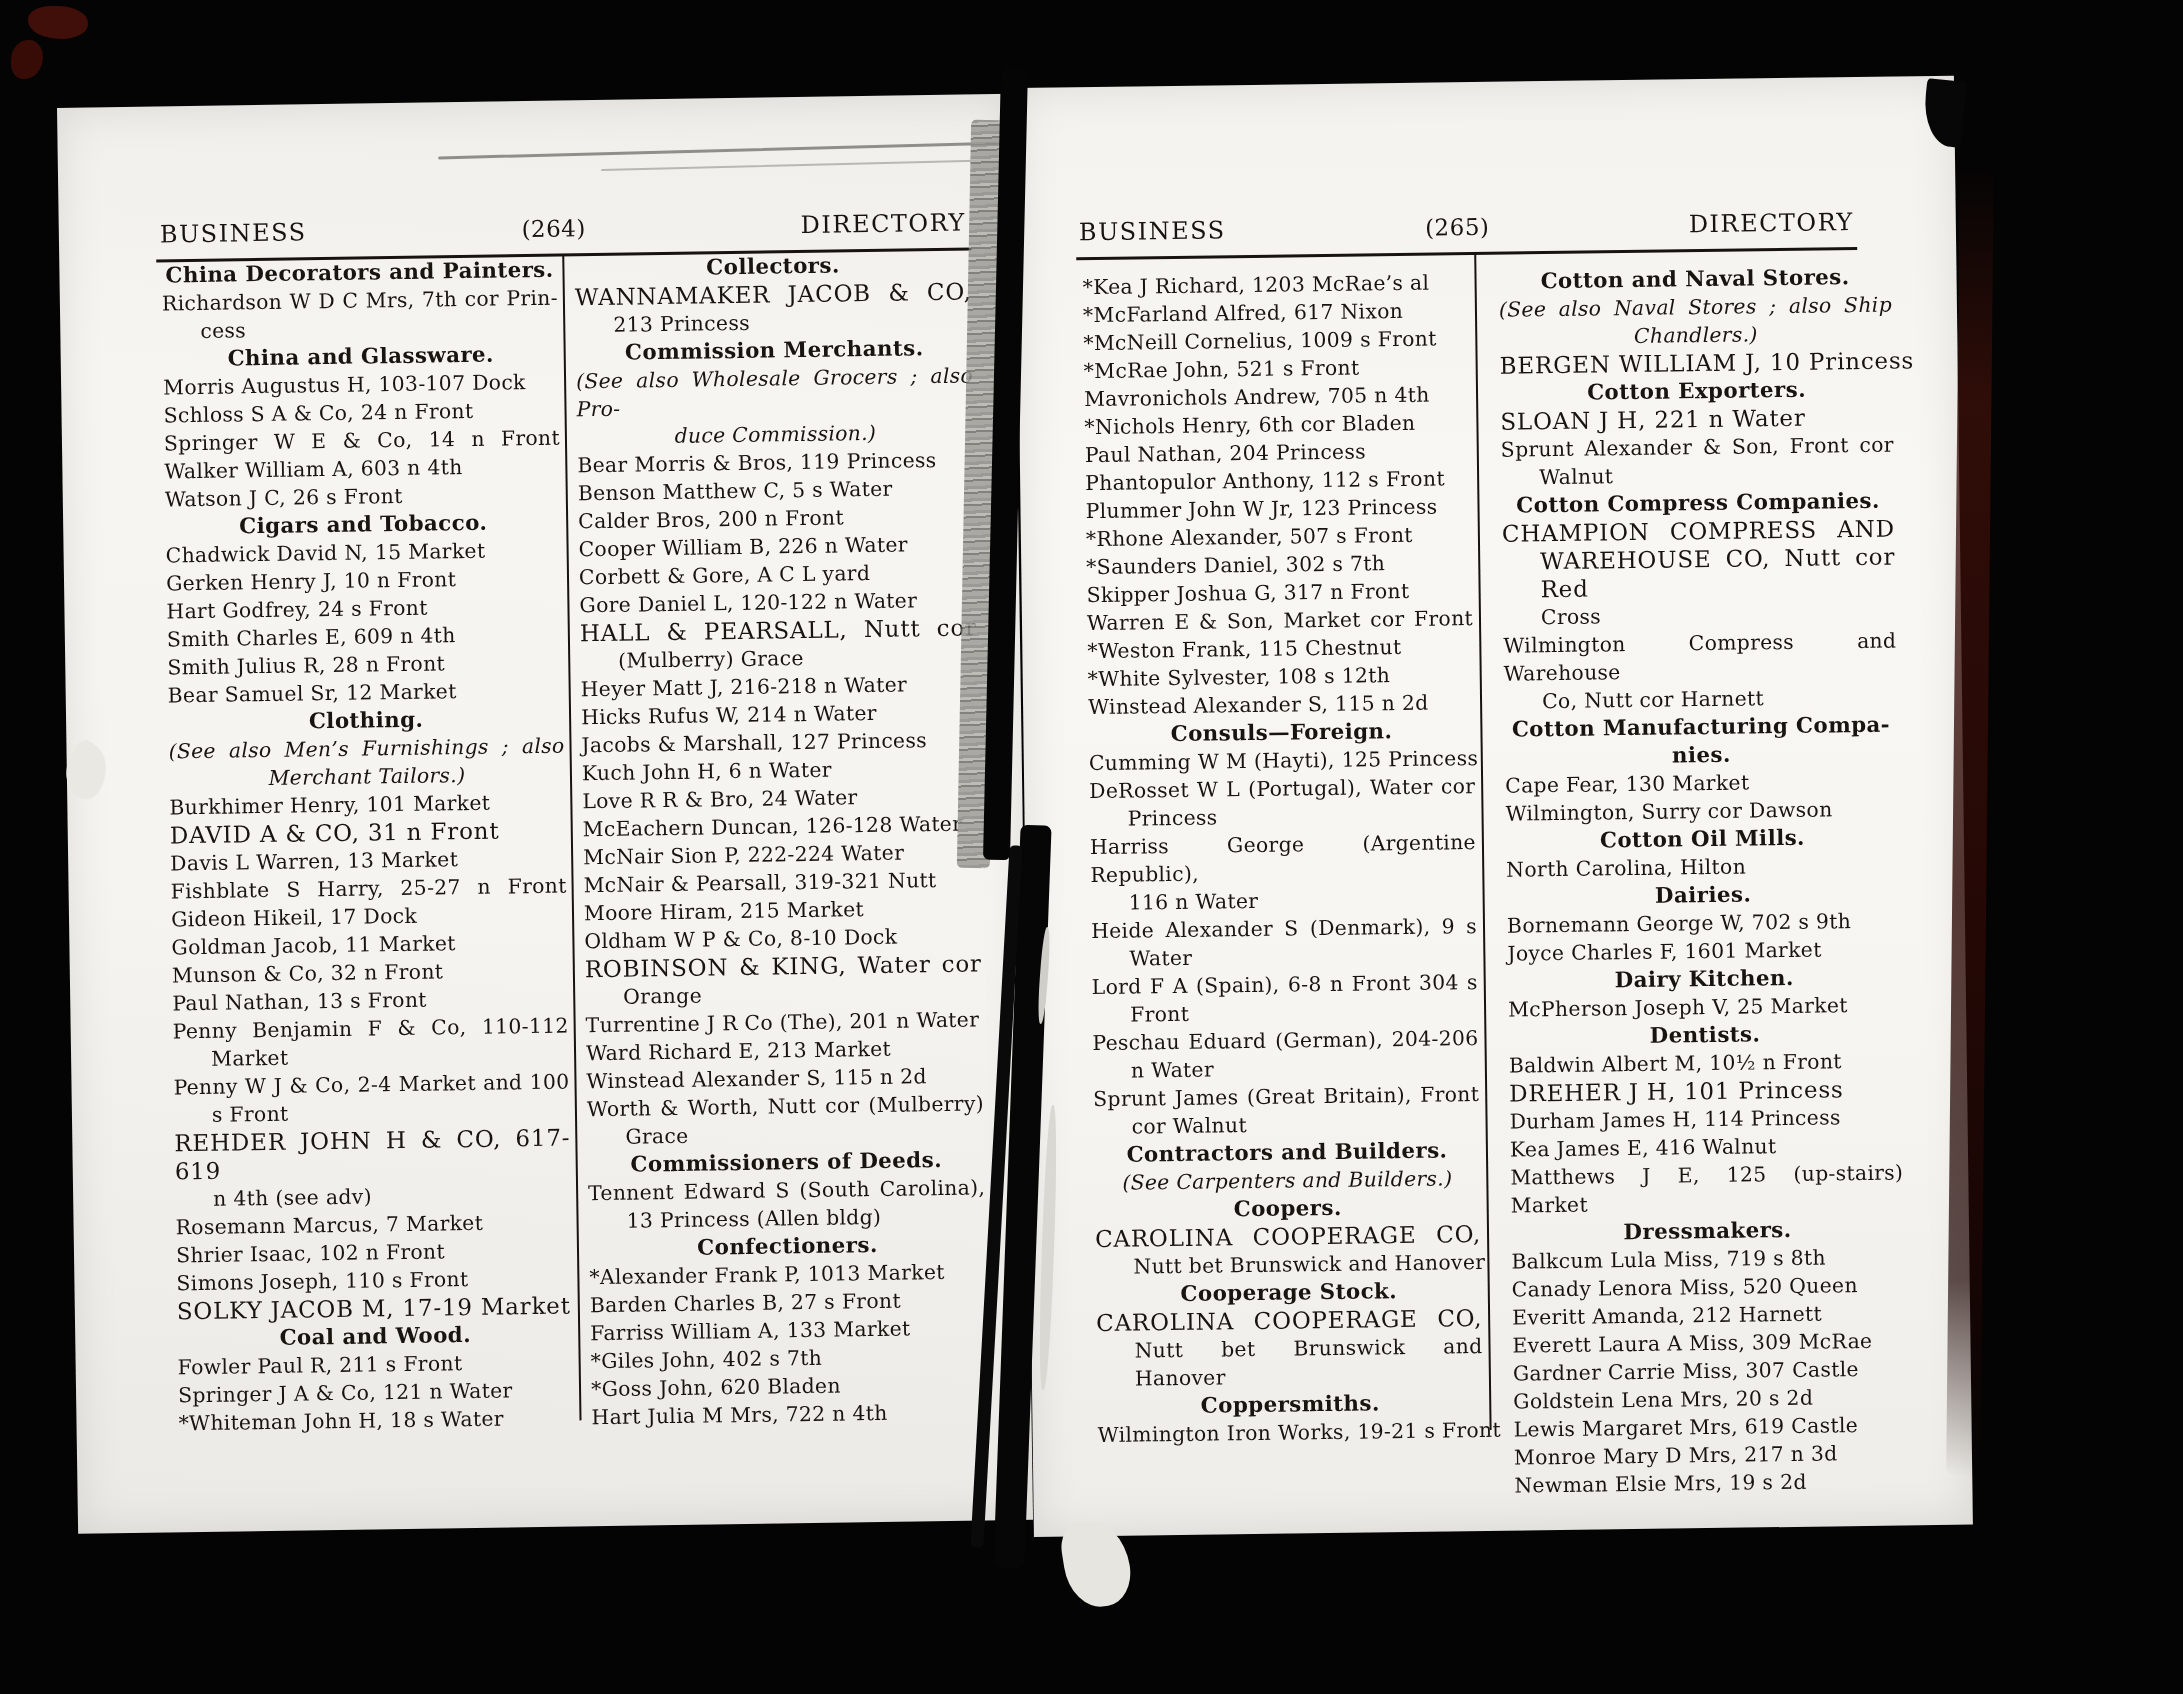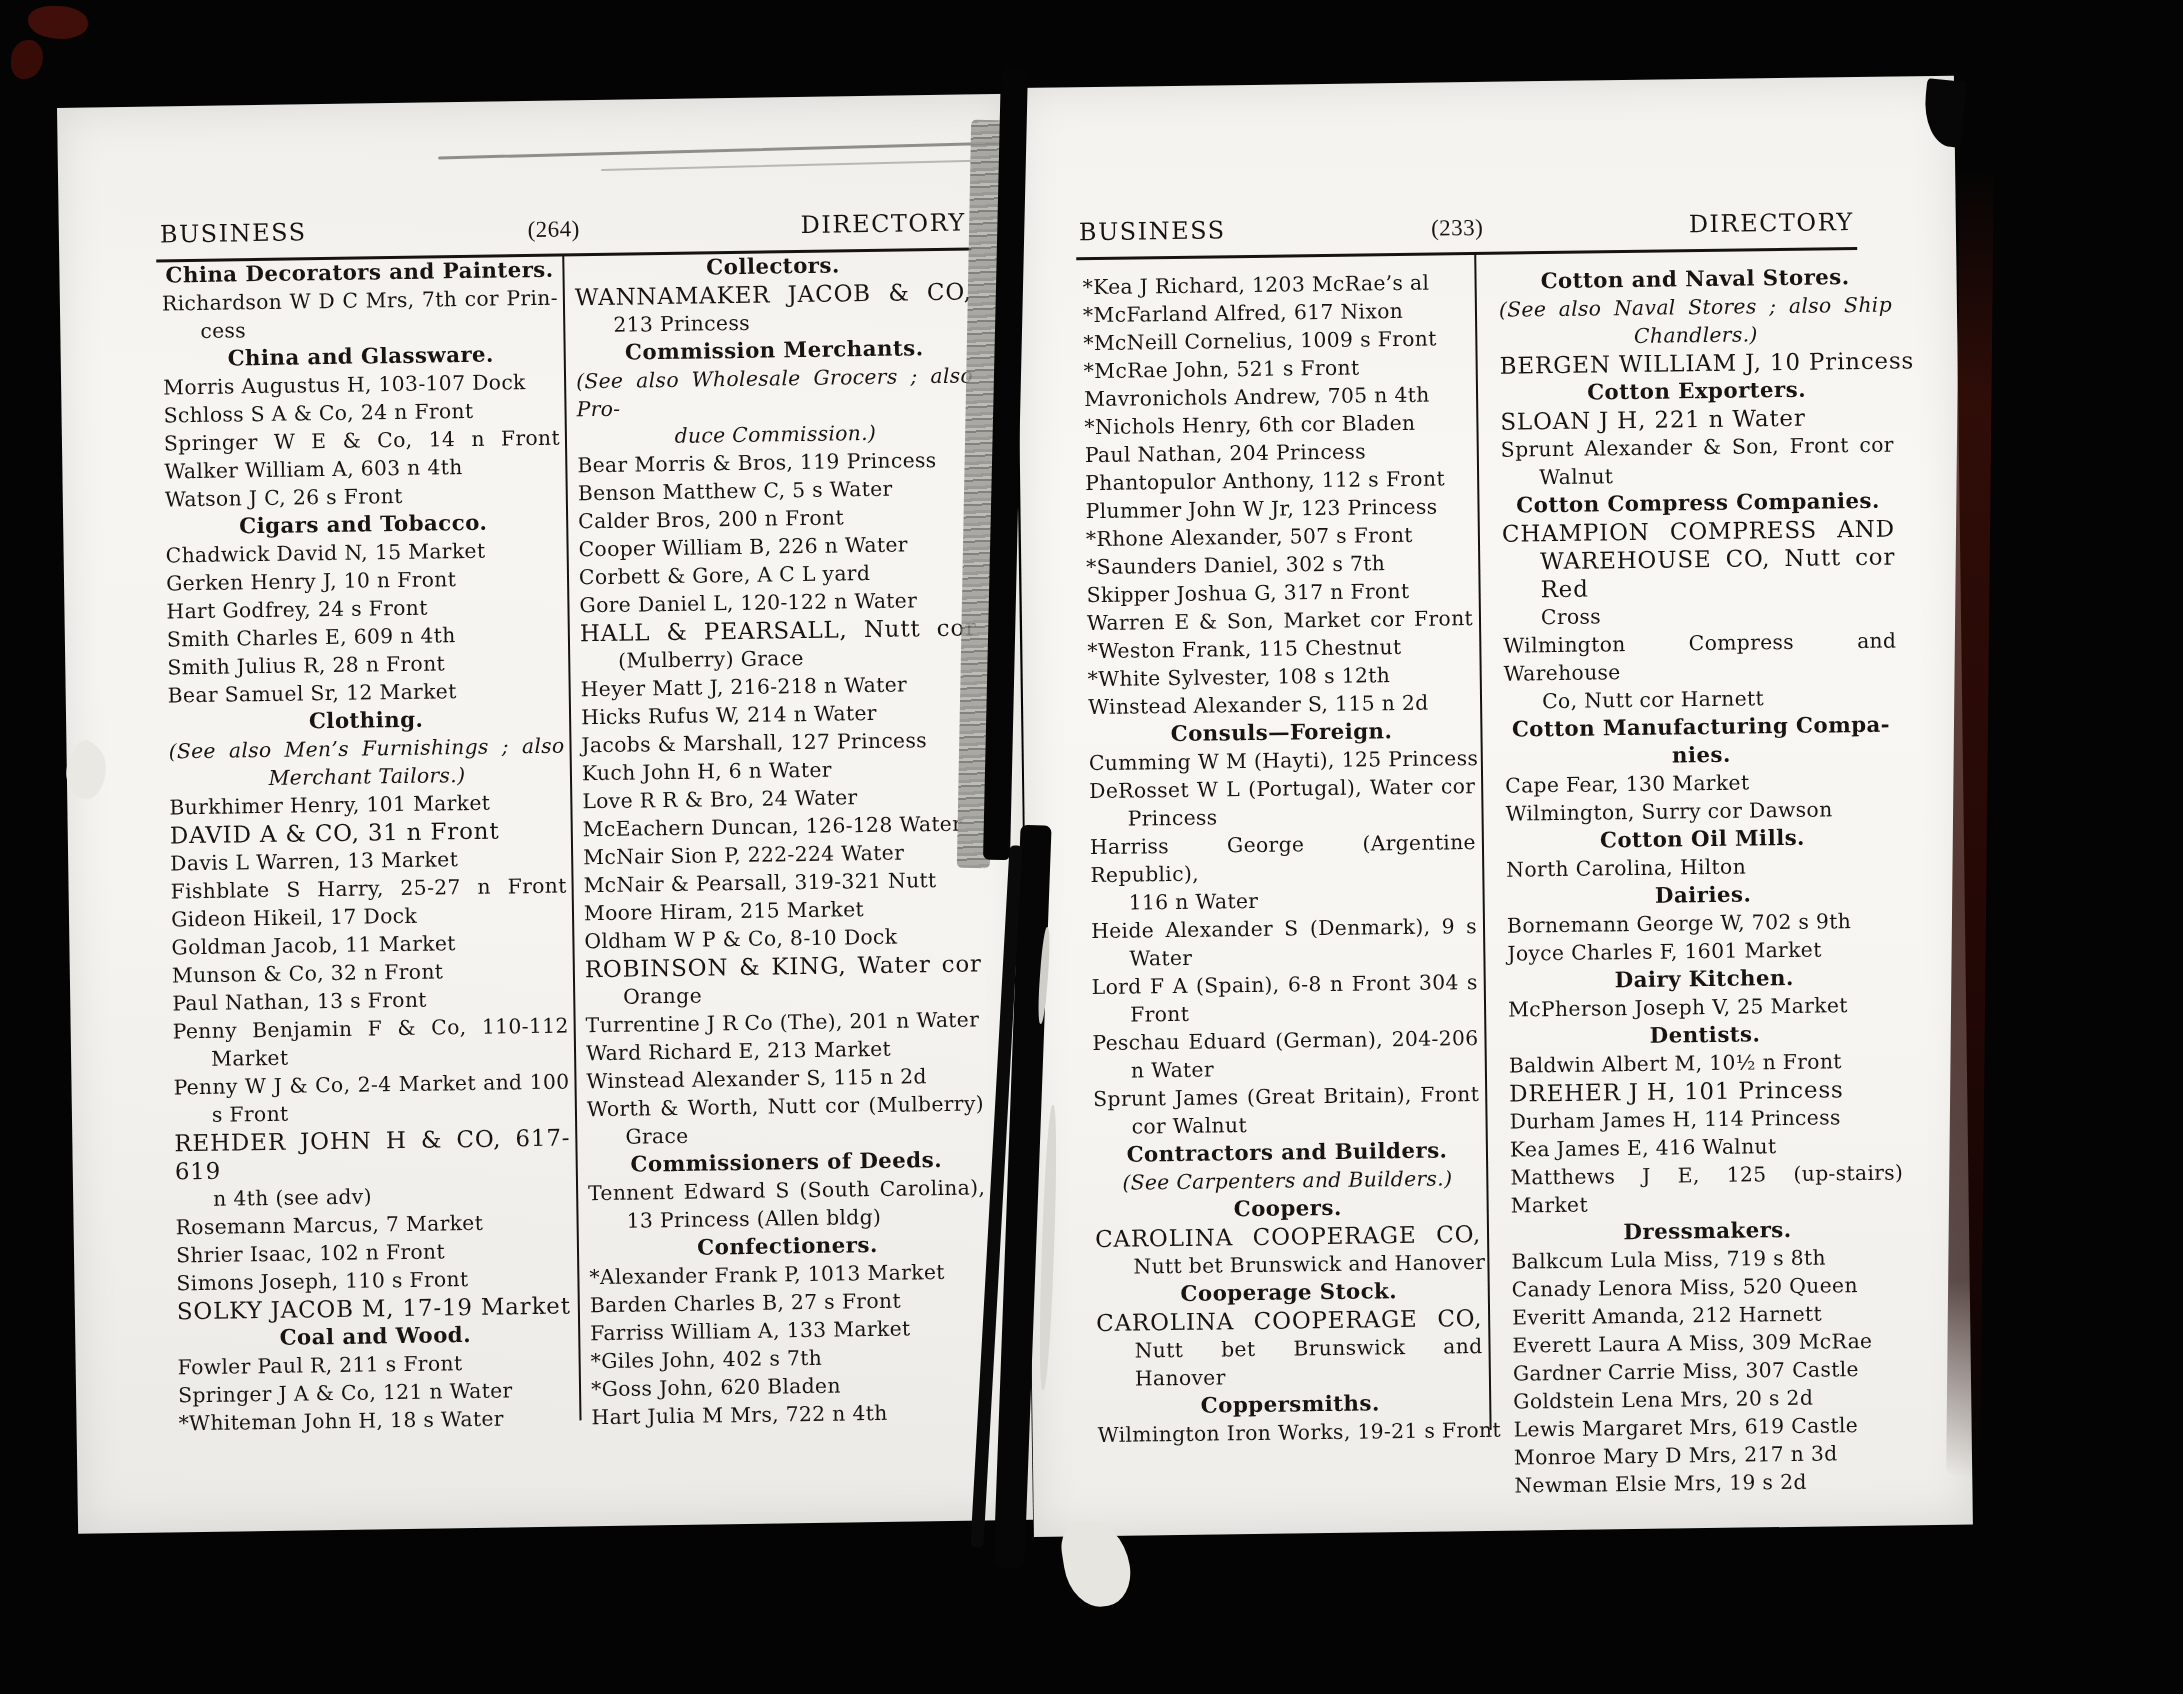--- a/index.html
+++ b/index.html
@@ -26,21 +26,21 @@
     transform:rotate(-0.75deg);
     background:linear-gradient(181deg,#f3f2ee 0%,#f8f7f3 30%,#f6f5f1 65%,#eeedE9 97%);
     box-shadow:inset 0 0 46px rgba(0,0,0,0.10);
   }
   .pg-head{
     position:absolute;display:flex;justify-content:space-between;align-items:baseline;
     font-size:24px;letter-spacing:1.5px;
   }
   #page-left .pg-head{left:101px;right:48px;top:114px;}
   #page-right .pg-head{left:62px;right:102px;top:131px;}
-  .pg-head .pno{letter-spacing:0.5px;font-size:23px;font-family:Liberation Serif, serif;}
+  .pg-head .pno{letter-spacing:0.5px;font-size:23px;}
   .hrule{position:absolute;height:2.5px;background:#17130f;}
   #page-left .hrule{left:97px;right:43px;top:153px;}
   #page-right .hrule{left:59px;right:99px;top:170px;}
   .vrule{position:absolute;width:2px;background:#17130f;}
   #page-left .vrule{left:503px;top:154px;height:1166px;}
   #page-right .vrule{left:457px;top:172px;height:1176px;}
   .col{position:absolute;}
   #page-left .col0{left:102px;width:396px;top:155px;--lh:28px;}
   #page-left .col1{left:515px;width:397px;top:155px;--lh:28px;}
   #page-right .col0{left:65px;width:386px;top:186px;--lh:28px;}
@@ -212,21 +212,21 @@
       <div class="ln e">Farriss William A, 133 Market</div>
       <div class="ln e">*Giles John, 402 s 7th</div>
       <div class="ln e">*Goss John, 620 Bladen</div>
       <div class="ln e">Hart Julia M Mrs, 722 n 4th</div>
     </div>
 </div>
 
 <div class="page" id="page-right">
   <div class="pg-head">
     <span>BUSINESS</span>
-    <span class="pno">(233)</span>
+    <span class="pno">(265)</span>
     <span>DIRECTORY</span>
   </div>
   <div class="hrule"></div>
   <div class="vrule"></div>
   <div class="col col0">
       <div class="ln e">*Kea J Richard, 1203 McRae’s al</div>
       <div class="ln e">*McFarland Alfred, 617 Nixon</div>
       <div class="ln e">*McNeill Cornelius, 1009 s Front</div>
       <div class="ln e">*McRae John, 521 s Front</div>
       <div class="ln e">Mavronichols Andrew, 705 n 4th</div>

